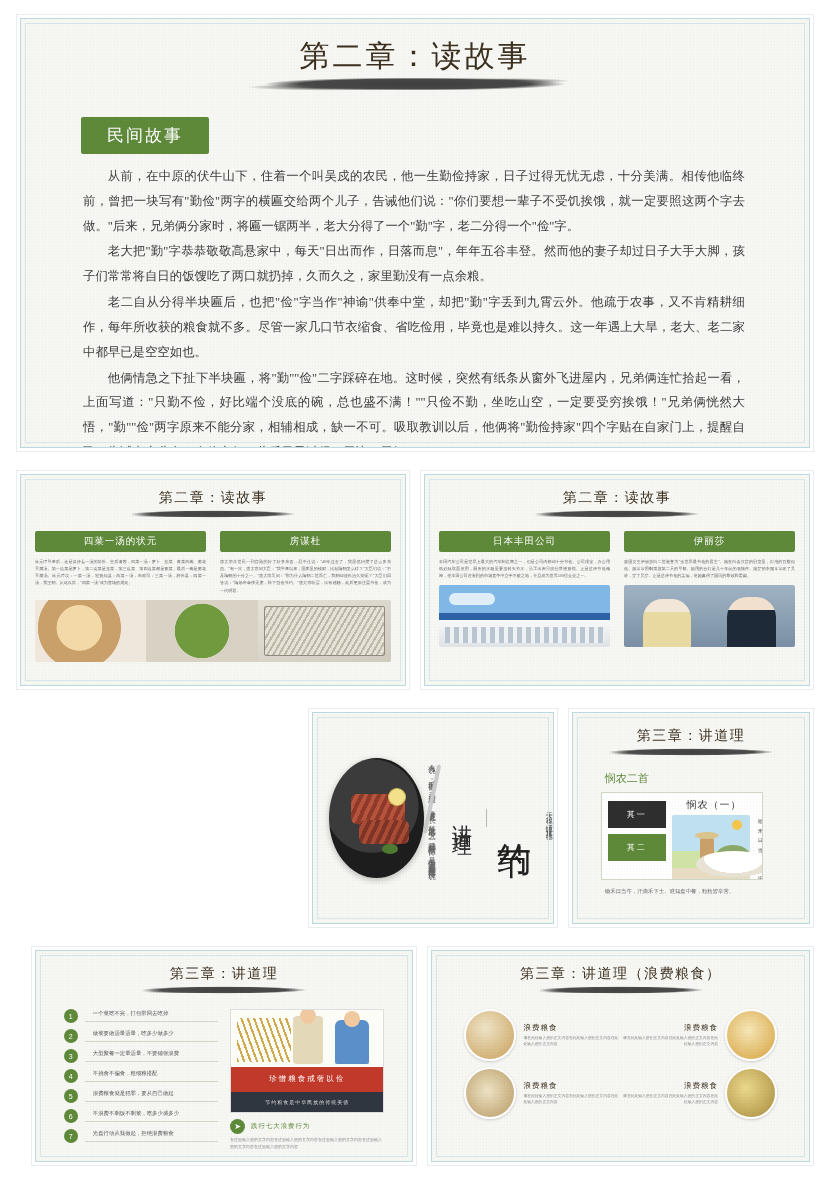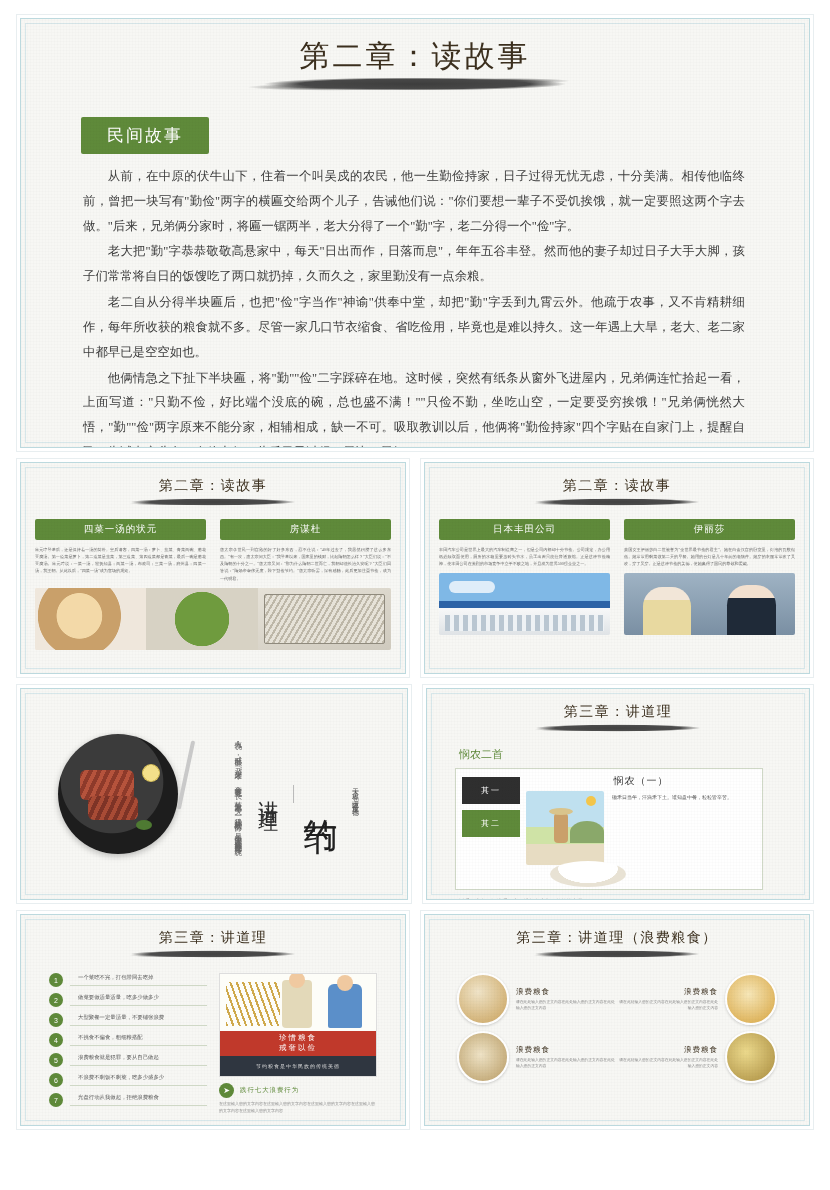--- a/index.html
+++ b/index.html
@@ -8,21 +8,22 @@
     width: 830px; height: 1190px;
     background: #ffffff;
     font-family: "Liberation Sans", sans-serif;
   }
   .page {
     width: 830px; height: 1190px;
     padding: 18px 20px;
     background: #fff;
     display: flex;
     flex-direction: column;
-    gap: 14px;
+    gap: 26px;
+    align-items: flex-end;
   }
   
   .slide {
     background: #f7f7f4;
     border: 1px solid #bcd9de;
     outline: 1px solid #e8eef0;
     outline-offset: 3px;
     position: relative;
     overflow: hidden;
   }
@@ -225,21 +226,21 @@
     writing-mode: vertical-rl;
   }
   .jieyue-sub {
     writing-mode: vertical-rl;
     font-size: 7px; color:#555; letter-spacing:2px; margin-left:4px;
   }
   
   .poem-head { font-family:"Liberation Serif",serif; font-size:11px; color:#5f8a3a; padding-left:18px; margin-top:2px;}
   .poem-card {
     margin: 6px 32px 0 14px;
-    height: 122px;
+    height: 88px;
     border: 1px solid #cfd8c6;
     background: #fff;
     display: flex;
     overflow: hidden;
   }
   .poem-tabs { width: 64px; display:flex; flex-direction:column; gap:6px; padding:8px 0 0 6px;}
   .tab-dark { background:#2f2f2f; color:#fff; font-family:"Liberation Serif",serif; font-size:8px; padding:8px 0; text-align:center; letter-spacing:2px;}
   .tab-green { background:#5f8a3a; color:#fff; font-family:"Liberation Serif",serif; font-size:8px; padding:8px 0; text-align:center; letter-spacing:2px;}
   .poem-body { flex:1; position:relative; }
   .poem-title { text-align:center; font-family:"Liberation Serif",serif; font-size:10px; color:#333; margin-top:5px; letter-spacing:1px;}
@@ -273,21 +274,21 @@
     width: 100%; height: 104px; background:#fff; border:1px solid #ddd; position:relative; overflow:hidden;
   }
   .poster .top { position:absolute; left:0; right:0; top:0; height:58%; background:#fdfdf8;}
   .poster .wheat { position:absolute; left:6px; top:8px; width:54px; height:44px;
     background: repeating-linear-gradient(70deg,#cfa94b 0 2px,rgba(0,0,0,0) 2px 6px);}
   .poster .boy { position:absolute; right:14px; top:10px; width:34px; height:44px; background:#5b8fc9; border-radius:6px 6px 2px 2px;}
   .poster .boy::after{content:"";position:absolute;left:9px;top:-9px;width:16px;height:16px;border-radius:50%;background:#f0c9a0;}
   .poster .farmer { position:absolute; left:62px; top:6px; width:30px; height:48px; background:#e3d9b9; border-radius:4px;}
   .poster .farmer::after{content:"";position:absolute;left:7px;top:-8px;width:16px;height:16px;border-radius:50%;background:#f0c9a0;}
   .poster .redband { position:absolute; left:0; right:0; top:56%; height:24%; background:#c0392b; color:#fff;
-    display:flex; flex-direction:column; align-items:center; justify-content:center;
+    display:flex; flex-direction:row; align-items:center; justify-content:center;
     font-family:"Liberation Serif",serif; font-size:7.5px; letter-spacing:2px; line-height:1.35;}
   .poster .dark { position:absolute; left:0; right:0; bottom:0; height:20%; background:#2f3640; color:#ddd;
     display:flex;align-items:center;justify-content:center; font-family:"Liberation Serif",serif; font-size:5px; letter-spacing:1px;}
   .cta { display:flex; align-items:center; gap:6px; margin-top:6px;}
   .cta .arrow { width:15px;height:15px;border-radius:50%;background:#5f8a3a;color:#fff;font-size:8px;
     display:flex;align-items:center;justify-content:center;}
   .cta .cta-text { font-family:"Liberation Serif",serif; font-size:6.4px; color:#5f8a3a; letter-spacing:1px;}
   .cta-note { font-family:"Liberation Serif",serif; font-size:4px; color:#888; line-height:1.7; margin-top:3px; word-break:break-all;}
   
   .circles { display:grid; grid-template-columns:1fr 1fr; gap:6px 4px; padding: 2px 18px 0 18px;}

